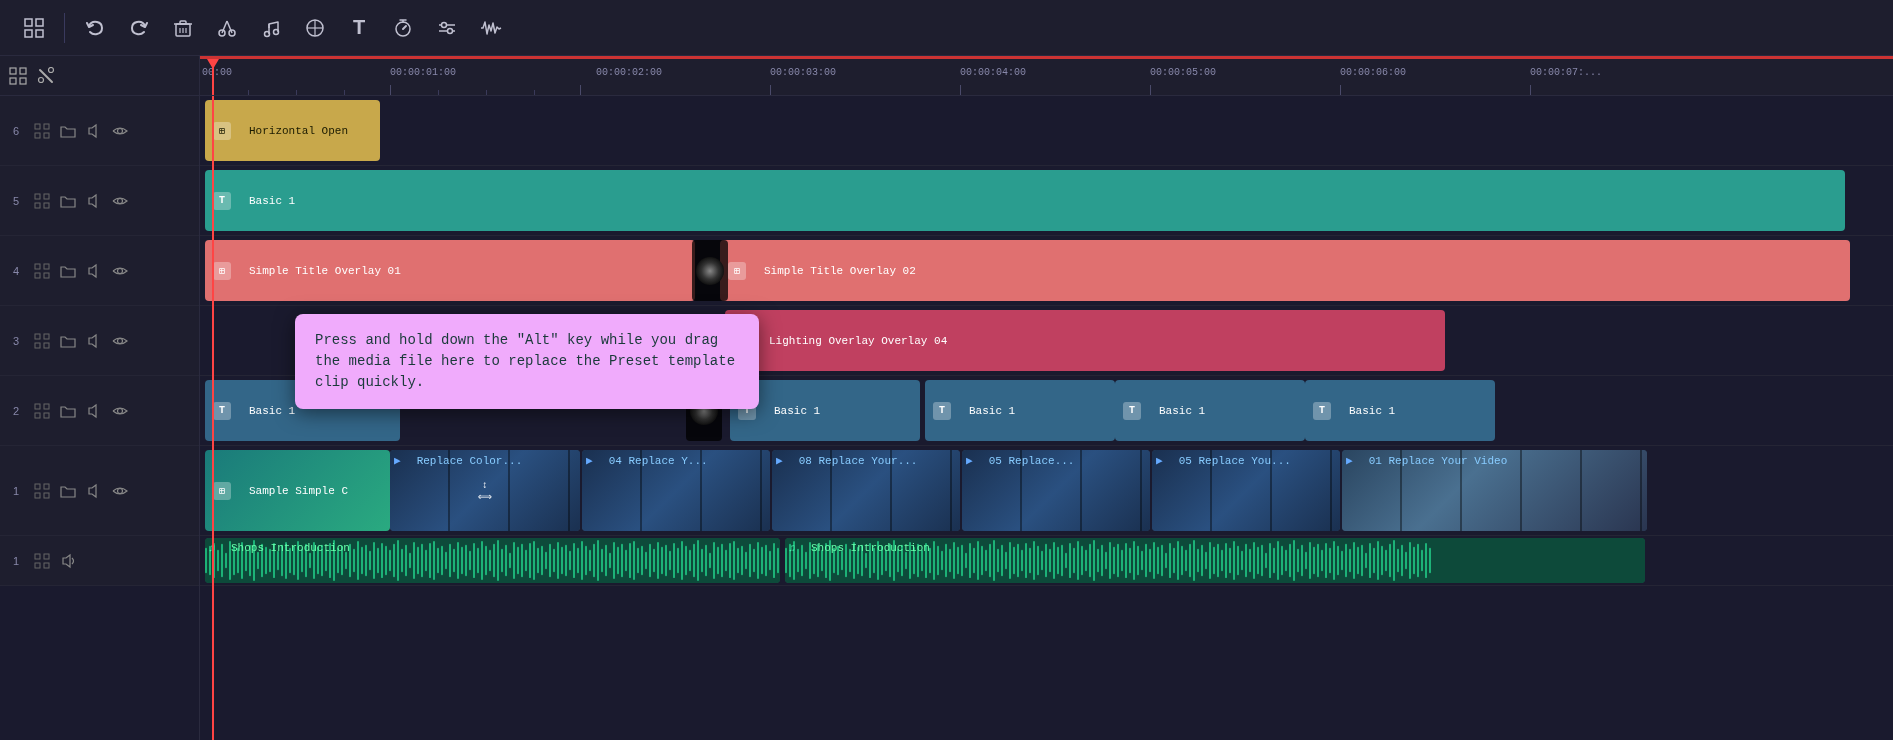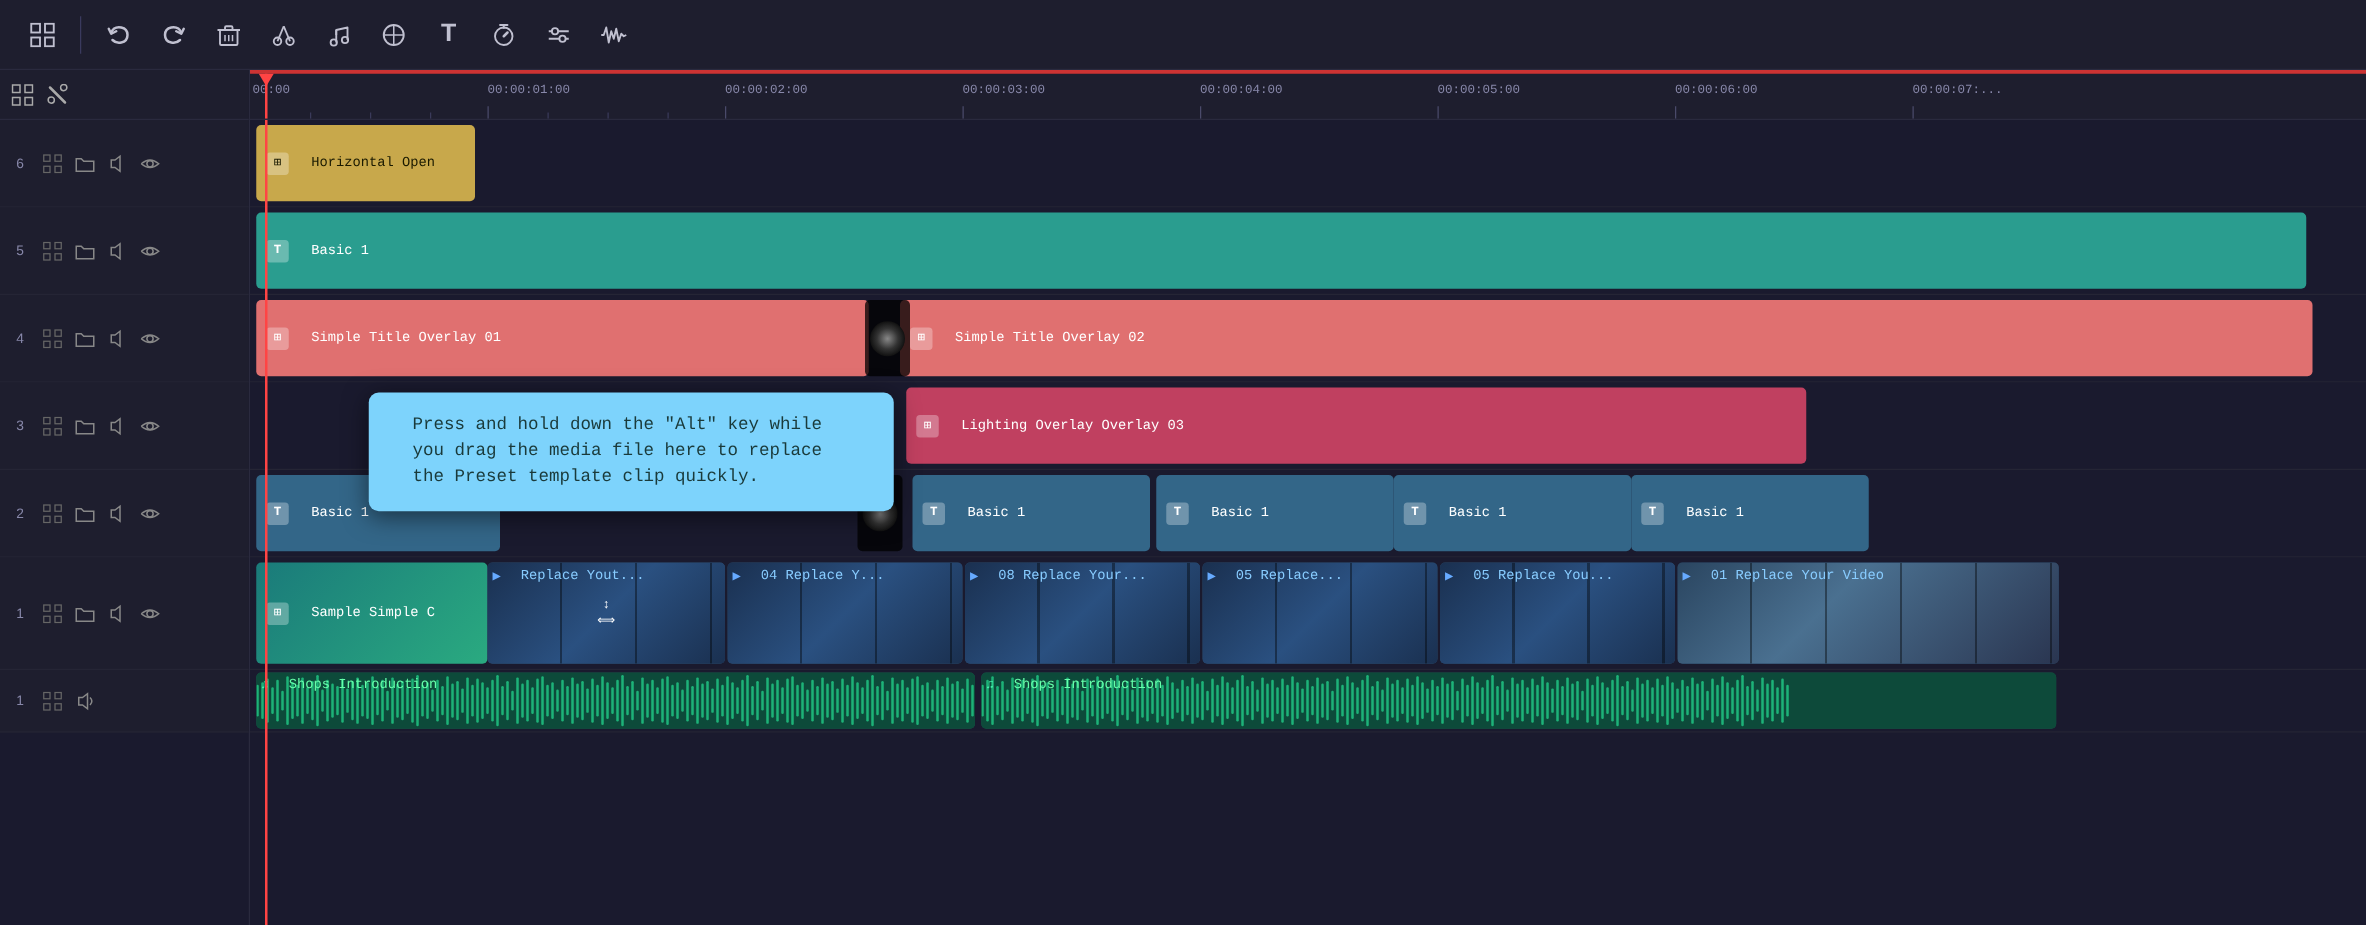--- a/index.html
+++ b/index.html
@@ -191,27 +191,27 @@
       font-size: 11px;
       white-space: nowrap;
       overflow: hidden;
       text-overflow: ellipsis;
       margin-left: 12px;
     }
 
     
     .tooltip-popup {
       position: absolute;
-      background: #7dd3fc;
+      background: #f0abfc;
       color: #1a3a3a;
       border-radius: 8px;
-      padding: 16px 35px;
+      padding: 16px 20px;
       font-size: 14px;
       line-height: 1.5;
-      width: 420px;
+      width: 464px;
       z-index: 100;
       box-shadow: 0 4px 20px rgba(0,0,0,0.5);
     }
 
     
     .video-thumb {
       width: 100%;
       height: 100%;
       background: linear-gradient(135deg, #1a3050 0%, #2a5080 50%, #1a3050 100%);
       position: relative;
@@ -524,21 +524,21 @@
 
   <div class="timeline-area">
 
     <div class="time-ruler">
 
       <div style="position:absolute;top:0;left:0;right:0;height:3px;background:#cc3333;"></div>
 
       <div style="position:absolute;top:3px;left:0;right:0;bottom:0;">
         <span style="position:absolute;left:2px;top:8px;font-size:10px;color:#8888aa;">00:00</span>
         <span style="position:absolute;left:190px;top:8px;font-size:10px;color:#8888aa;">00:00:01:00</span>
-        <span style="position:absolute;left:380px;top:8px;font-size:10px;color:#8888aa;">00:00:02:00</span>
+        <span style="position:absolute;left:396px;top:8px;font-size:10px;color:#8888aa;">00:00:02:00</span>
         <span style="position:absolute;left:570px;top:8px;font-size:10px;color:#8888aa;">00:00:03:00</span>
         <span style="position:absolute;left:760px;top:8px;font-size:10px;color:#8888aa;">00:00:04:00</span>
         <span style="position:absolute;left:950px;top:8px;font-size:10px;color:#8888aa;">00:00:05:00</span>
         <span style="position:absolute;left:1140px;top:8px;font-size:10px;color:#8888aa;">00:00:06:00</span>
         <span style="position:absolute;left:1330px;top:8px;font-size:10px;color:#8888aa;">00:00:07:...</span>
 
         <div style="position:absolute;left:190px;bottom:0;width:1px;height:10px;background:#4a4a6a;"></div>
         <div style="position:absolute;left:380px;bottom:0;width:1px;height:10px;background:#4a4a6a;"></div>
         <div style="position:absolute;left:570px;bottom:0;width:1px;height:10px;background:#4a4a6a;"></div>
         <div style="position:absolute;left:760px;bottom:0;width:1px;height:10px;background:#4a4a6a;"></div>
@@ -602,21 +602,21 @@
       </div>
 
       <div class="track-row" style="position:relative;">
 
         <div class="tooltip-popup" style="left:95px;top:8px;">
           <span>Press and hold down the "Alt" key while you drag the media file here to replace the Preset template clip quickly.</span>
         </div>
 
         <div class="clip clip-dark-pink" style="left:525px;width:720px;">
           <div class="clip-icon">⊞</div>
-          <span class="clip-text">Lighting Overlay Overlay 03</span>
+          <span class="clip-text">Lighting Overlay Overlay 04</span>
         </div>
       </div>
 
       <div class="track-row">
         <div class="clip" style="left:5px;width:195px;background:#336688;color:#fff;">
           <div class="clip-icon" style="font-weight:bold;">T</div>
           <span class="clip-text">Basic 1</span>
         </div>
 
         <div style="position:absolute;left:486px;top:4px;width:36px;height:calc(100% - 8px);background:rgba(0,0,0,0.75);border-radius:4px;display:flex;align-items:center;justify-content:center;z-index:5;">
@@ -660,21 +660,21 @@
           <div style="position:absolute;top:0;left:0;right:0;bottom:0;">
             <div class="video-thumb"></div>
           </div>
 
           <div style="position:absolute;top:50%;left:50%;transform:translate(-50%,-50%);z-index:10;color:#fff;font-size:12px;display:flex;flex-direction:column;align-items:center;">
             <div style="font-size:10px;">↕</div>
             <div style="font-size:10px;">⟺</div>
           </div>
           <div style="position:absolute;top:4px;left:4px;right:4px;display:flex;align-items:center;gap:4px;z-index:5;">
             <span style="font-size:11px;color:#66aaff;">▶</span>
-            <span class="clip-text">Replace Yout...</span>
+            <span class="clip-text">Replace Color...</span>
           </div>
         </div>
 
         <div class="clip clip-video" style="left:382px;width:188px;">
           <div style="position:absolute;top:0;left:0;right:0;bottom:0;">
               <div class="video-thumb"></div>
             </div>
           <div style="position:absolute;top:4px;left:4px;right:4px;display:flex;align-items:center;gap:4px;z-index:5;">
             <span style="font-size:11px;color:#66aaff;">▶</span>
             <span class="clip-text">04 Replace Y...</span>

